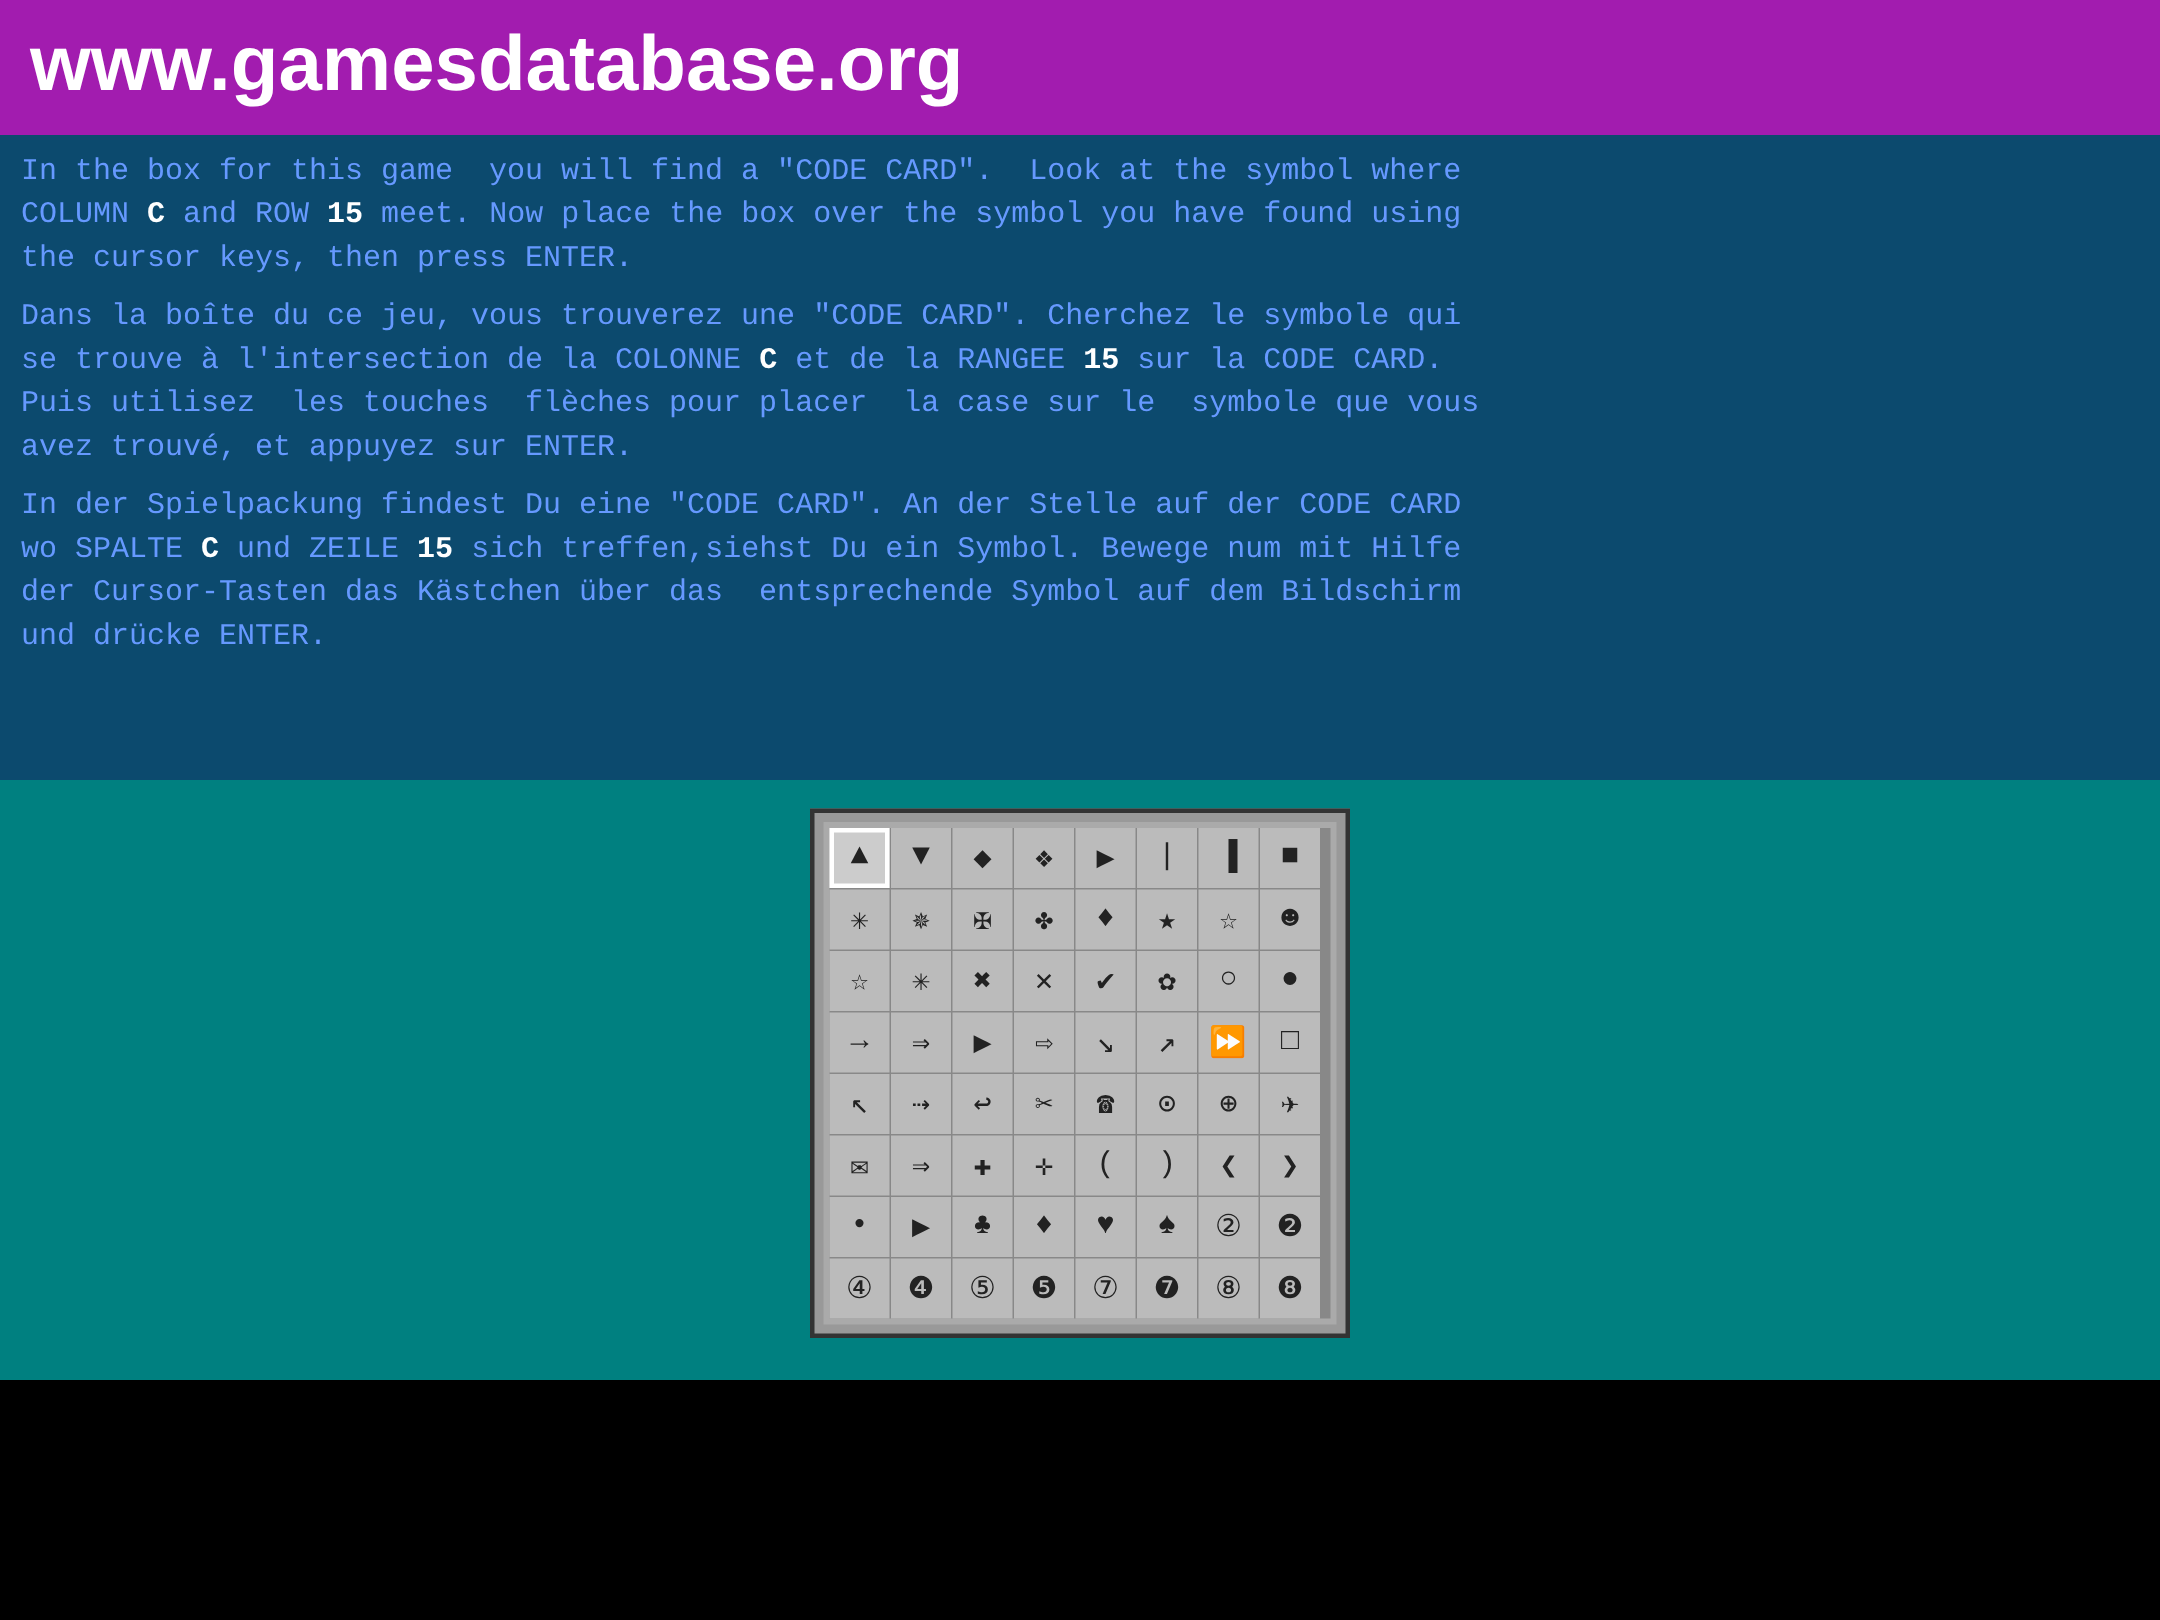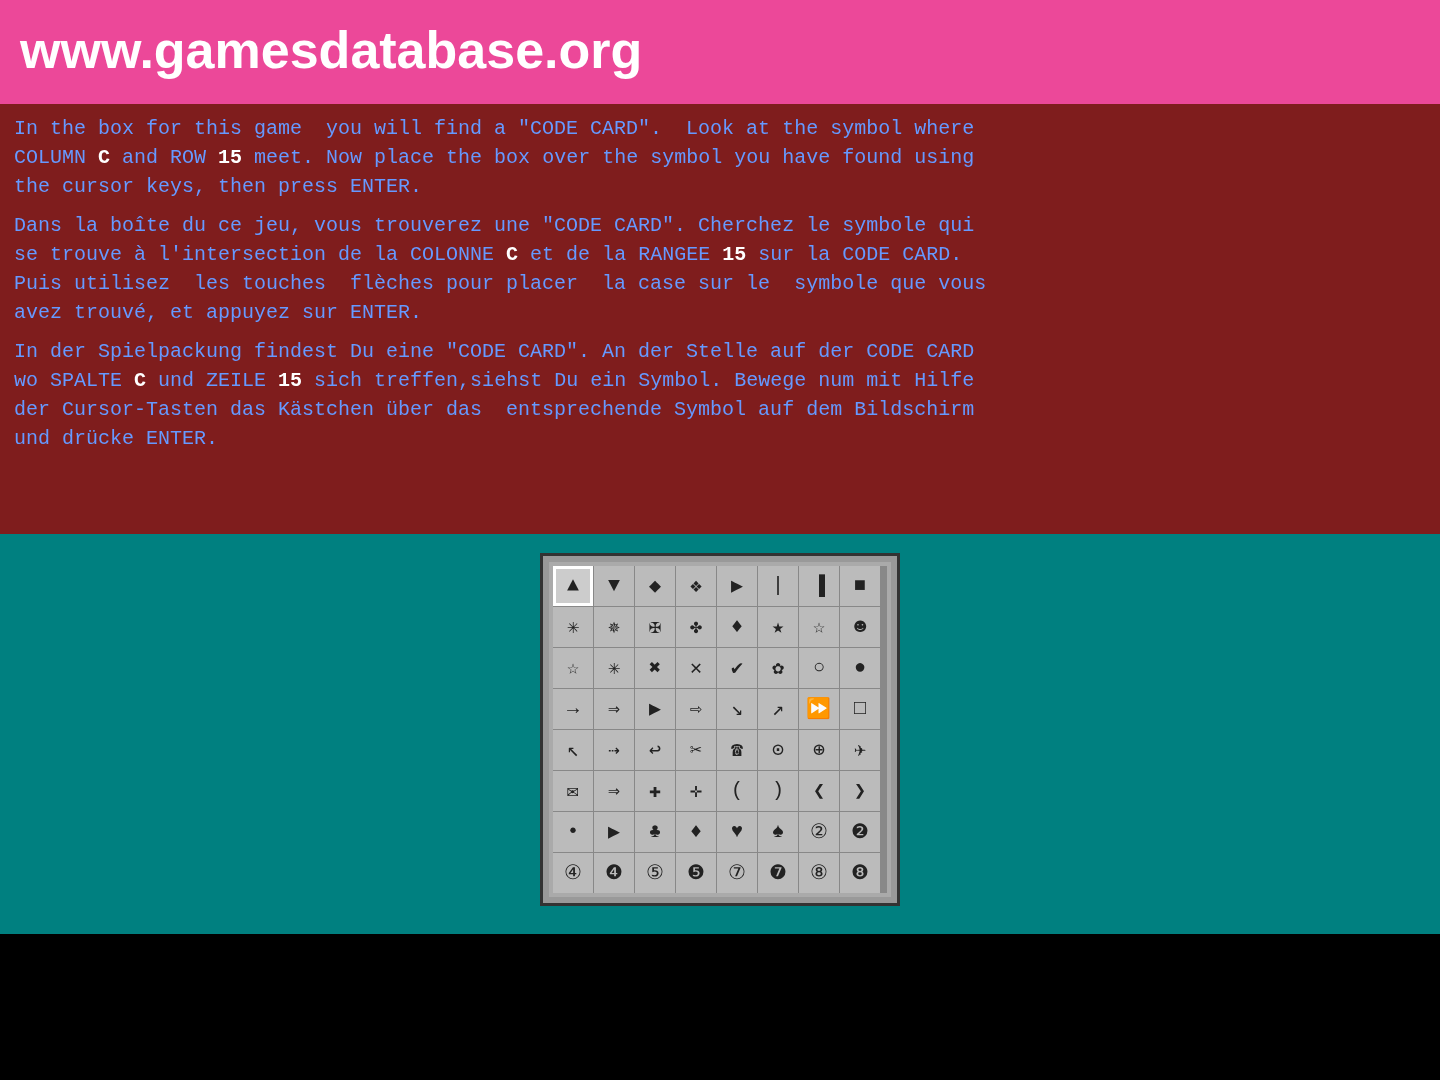--- a/index.html
+++ b/index.html
@@ -6,36 +6,36 @@
     body {
       width: 1440px;
       height: 1080px;
       background: #000;
       font-family: 'Courier New', Courier, monospace;
       overflow: hidden;
     }
 
     
     #top-bar {
-      background: #ec4899;
+      background: #a21caf;
       padding: 10px 20px 14px 20px;
-      height: 104px;
+      height: 90px;
       display: flex;
       align-items: center;
     }
     #site-title {
       color: #fff;
       font-size: 52px;
       font-weight: bold;
       font-family: Arial, sans-serif;
     }
 
     
     #text-area {
-      background: #7f1d1d;
+      background: #0c4a6e;
       padding: 10px 14px;
       min-height: 430px;
     }
     #text-area p {
       color: #6699ff;
       font-size: 20px;
       line-height: 1.45;
       font-family: 'Courier New', Courier, monospace;
       white-space: pre-wrap;
       margin-bottom: 10px;

